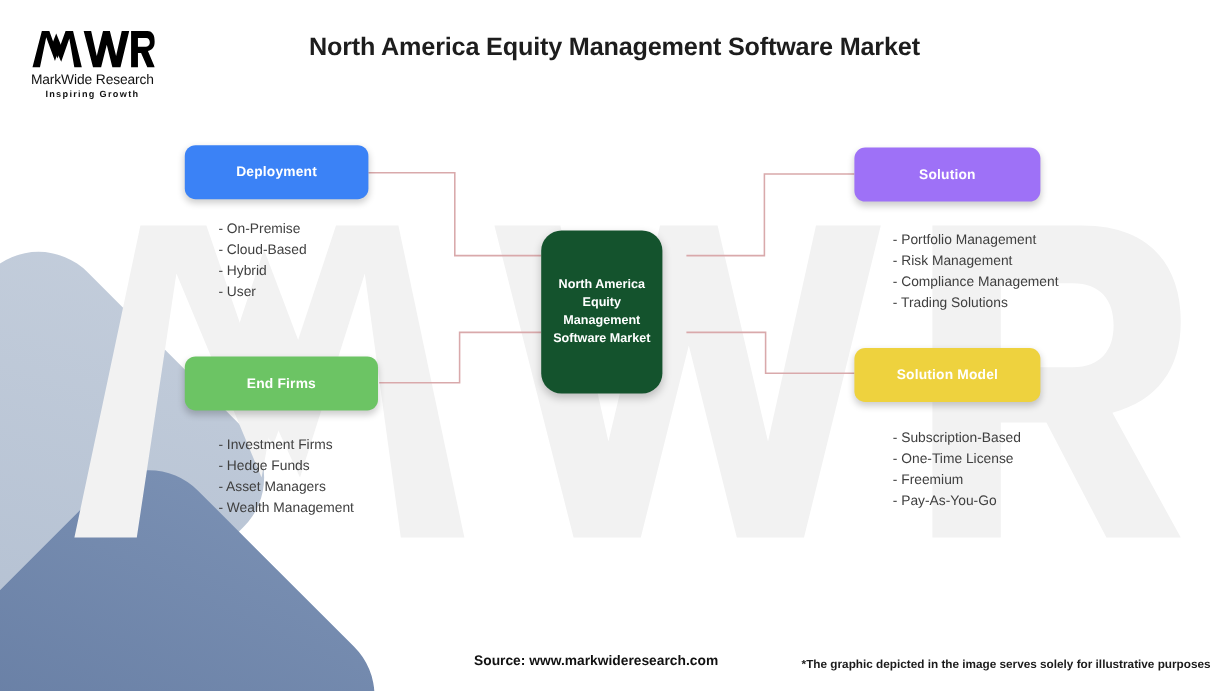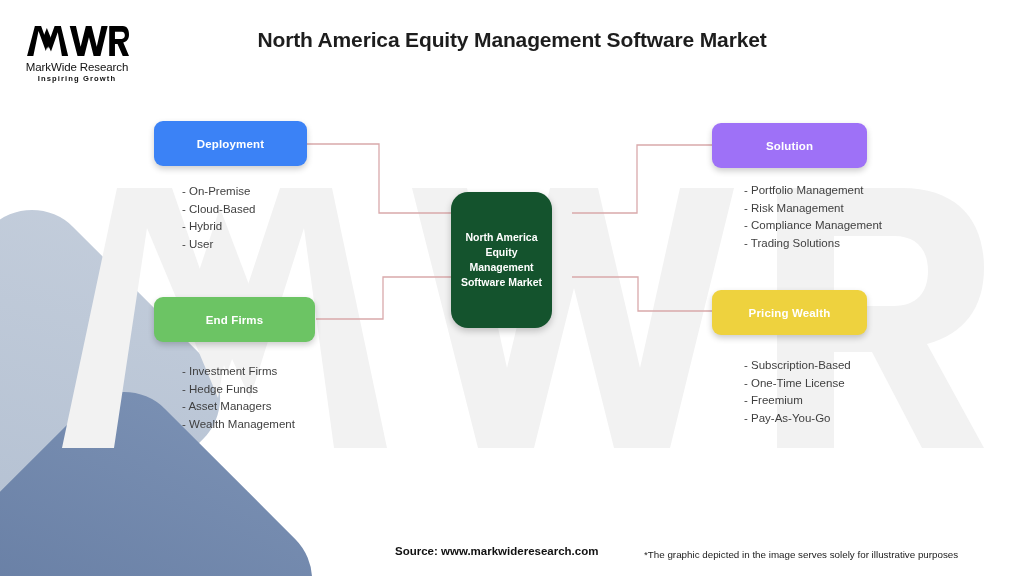--- a/index.html
+++ b/index.html
@@ -166,21 +166,21 @@
     white-space: nowrap;
   }
 
   
   #branch-deployment  { left: 154px; top: 121px; width: 300px; }
   #branch-deployment  .branch-chip { width: 153px; background: #3b82f6; }
   #branch-deployment  .branch-items { margin-top: 17px; }
 
   #branch-solution    { left: 712px; top: 123px; width: 310px; }
   #branch-solution    .branch-chip { width: 155px; background: #9e71f7; }
-  #branch-solution    .branch-items { margin-top: 14px; padding-left: 32px; }
+  #branch-solution    .branch-items { margin-top: 24px; padding-left: 32px; }
 
   #branch-enduser     { left: 154px; top: 297px; width: 300px; }
   #branch-enduser     .branch-chip { width: 161px; background: #6cc464; }
   #branch-enduser     .branch-items { margin-top: 21px; }
 
   #branch-pricing     { left: 712px; top: 290px; width: 310px; }
   #branch-pricing     .branch-chip { width: 155px; background: #eed23e; }
   #branch-pricing     .branch-items { margin-top: 22px; padding-left: 32px; }
 
   
@@ -189,24 +189,24 @@
     left: 395px;
     top: 545px;
     font-size: 11.5px;
     font-weight: bold;
     color: #111111;
     z-index: 5;
     white-space: nowrap;
   }
   .footer-note {
     position: absolute;
-    left: 644px;
+    left: 668px;
     top: 549px;
     font-size: 9.8px;
-    font-weight: normal;
+    font-weight: bold;
     color: #1b1b1b;
     z-index: 5;
     white-space: nowrap;
   }
 </style>
 </head>
 <body>
 
 <div id="canvas">
 
@@ -305,21 +305,21 @@
     <div class="branch-items">
       <div class="branch-item">- Investment Firms</div>
       <div class="branch-item">- Hedge Funds</div>
       <div class="branch-item">- Asset Managers</div>
       <div class="branch-item">- Wealth Management</div>
     </div>
   </div>
 
   <div class="branch" id="branch-pricing">
     <div class="branch-chip">
-      <span class="branch-chip-label">Pricing Wealth</span>
+      <span class="branch-chip-label">Solution Model</span>
     </div>
     <div class="branch-items">
       <div class="branch-item">- Subscription-Based</div>
       <div class="branch-item">- One-Time License</div>
       <div class="branch-item">- Freemium</div>
       <div class="branch-item">- Pay-As-You-Go</div>
     </div>
   </div>
 
   <div class="footer-source">Source: www.markwideresearch.com</div>

